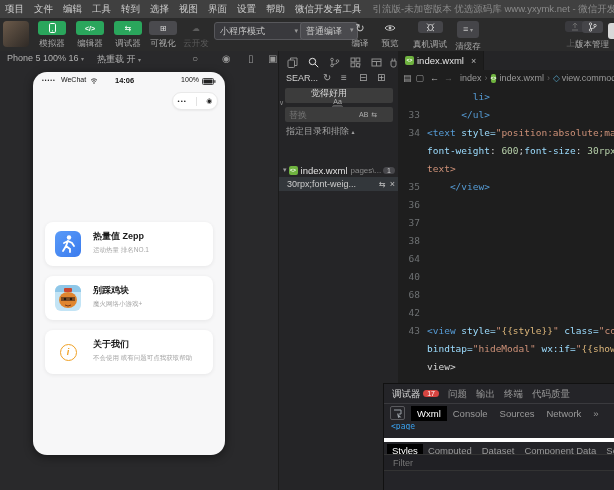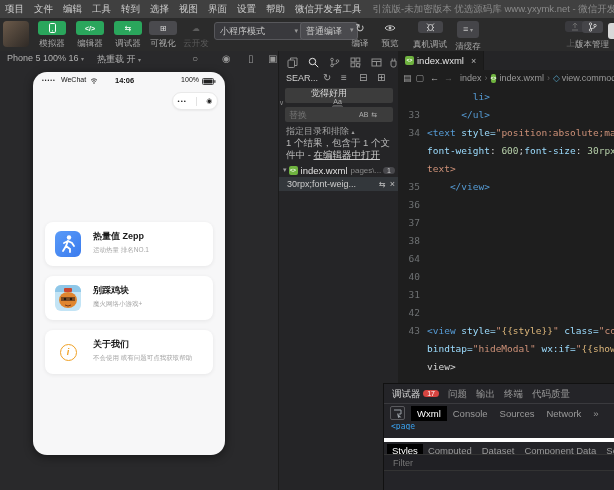--- a/index.html
+++ b/index.html
@@ -326,23 +326,20 @@
   </div>
   <div class="sinput" style="top:56px;">
     <input style="width: 70px;" placeholder="替换">
     <span class="inicon">AB</span>
     <span class="inicon">⇆</span>
   </div>
 
   <div class="abs" style="left:7px;top:74px;color:#a0a0a0;font-size:9px;">
     <span>指定目录和排除</span> <span style="font-size:6px;">▴</span></div>
 
-  <div class="abs" style="left:7px;top:86px;width:106px;color:#bcbcbc;font-size:9.5px;line-height:12px;">
-    <span>1 个结果，包含于 1 个文件中 - </span><span style="text-decoration:underline;color:#d0d0d0;">在编辑器中打开</span>
-  </div>
 
   <div class="abs" style="left:0;top:112px;width:120px;height:14px;display:flex;align-items:center;">
     <span style="color:#9a9a9a;font-size:7px;margin:0 2px 0 4px;">▾</span>
     <span class="wxicon">&lt;&gt;</span>
     <span style="color:#e0e0e0;font-size:9.5px;">index.wxml</span>
     <span style="color:#8a8a8a;font-size:8px;margin-left:3px;">pages\...</span>
     <span style="margin-left:auto;margin-right:4px;background:#48484c;color:#ccc;border-radius:6px;font-size:7px;padding:0 4px;">1</span>
   </div>
   <div class="abs" style="left:0;top:126px;width:120px;height:14px;background:#33373b;display:flex;align-items:center;">
     <span style="color:#cccccc;font-size:9px;margin-left:8px;">30rpx;font-weig...</span>
@@ -377,21 +374,21 @@
       <div class="code-row"><span class="gutter">33</span><span><span class="c-tag">      &lt;/ul&gt;</span></span></div>
       <div class="code-row"><span class="gutter">34</span><span><span class="c-tag">&lt;text</span><span class="c-pl"> </span><span class="c-attr">style=</span><span class="c-str">"position:absolute;ma</span></span></div>
       <div class="code-row"><span class="gutter"></span><span><span class="c-attr">font-weight</span><span class="c-pl">: </span><span class="c-num">600</span><span class="c-pl">;</span><span class="c-attr">font-size</span><span class="c-pl">: </span><span class="c-num">30rpx</span></span></div>
       <div class="code-row"><span class="gutter"></span><span><span class="c-str">text&gt;</span></span></div>
       <div class="code-row"><span class="gutter">35</span><span><span class="c-tag">    &lt;/view&gt;</span></span></div>
       <div class="code-row"><span class="gutter">36</span><span></span></div>
       <div class="code-row"><span class="gutter">37</span><span></span></div>
       <div class="code-row"><span class="gutter">38</span><span></span></div>
       <div class="code-row"><span class="gutter">64</span><span></span></div>
       <div class="code-row"><span class="gutter">40</span><span></span></div>
-      <div class="code-row"><span class="gutter">31</span><span></span></div>
+      <div class="code-row"><span class="gutter">68</span><span></span></div>
       <div class="code-row"><span class="gutter">42</span><span></span></div>
       <div class="code-row"><span class="gutter">43</span><span><span class="c-tag">&lt;view</span><span class="c-pl"> </span><span class="c-attr">style=</span><span class="c-str">"</span><span class="c-mus">{{style}}</span><span class="c-str">"</span><span class="c-pl"> </span><span class="c-attr">class=</span><span class="c-str">"co</span></span></div>
       <div class="code-row"><span class="gutter"></span><span><span class="c-attr">bindtap=</span><span class="c-str">"hideModal"</span><span class="c-pl"> </span><span class="c-attr">wx:if=</span><span class="c-str">"</span><span class="c-mus">{{show</span></span></div>
       <div class="code-row"><span class="gutter"></span><span><span class="c-pl">view&gt;</span></span></div>
     </div>
 </div>
 
 <div id="devtools" class="abs">
   <div class="abs" style="left:8px;top:4px;width:223px;display:flex;align-items:center;white-space:nowrap;">
     <span class="dtab" style="color:#d8d8d8;">

